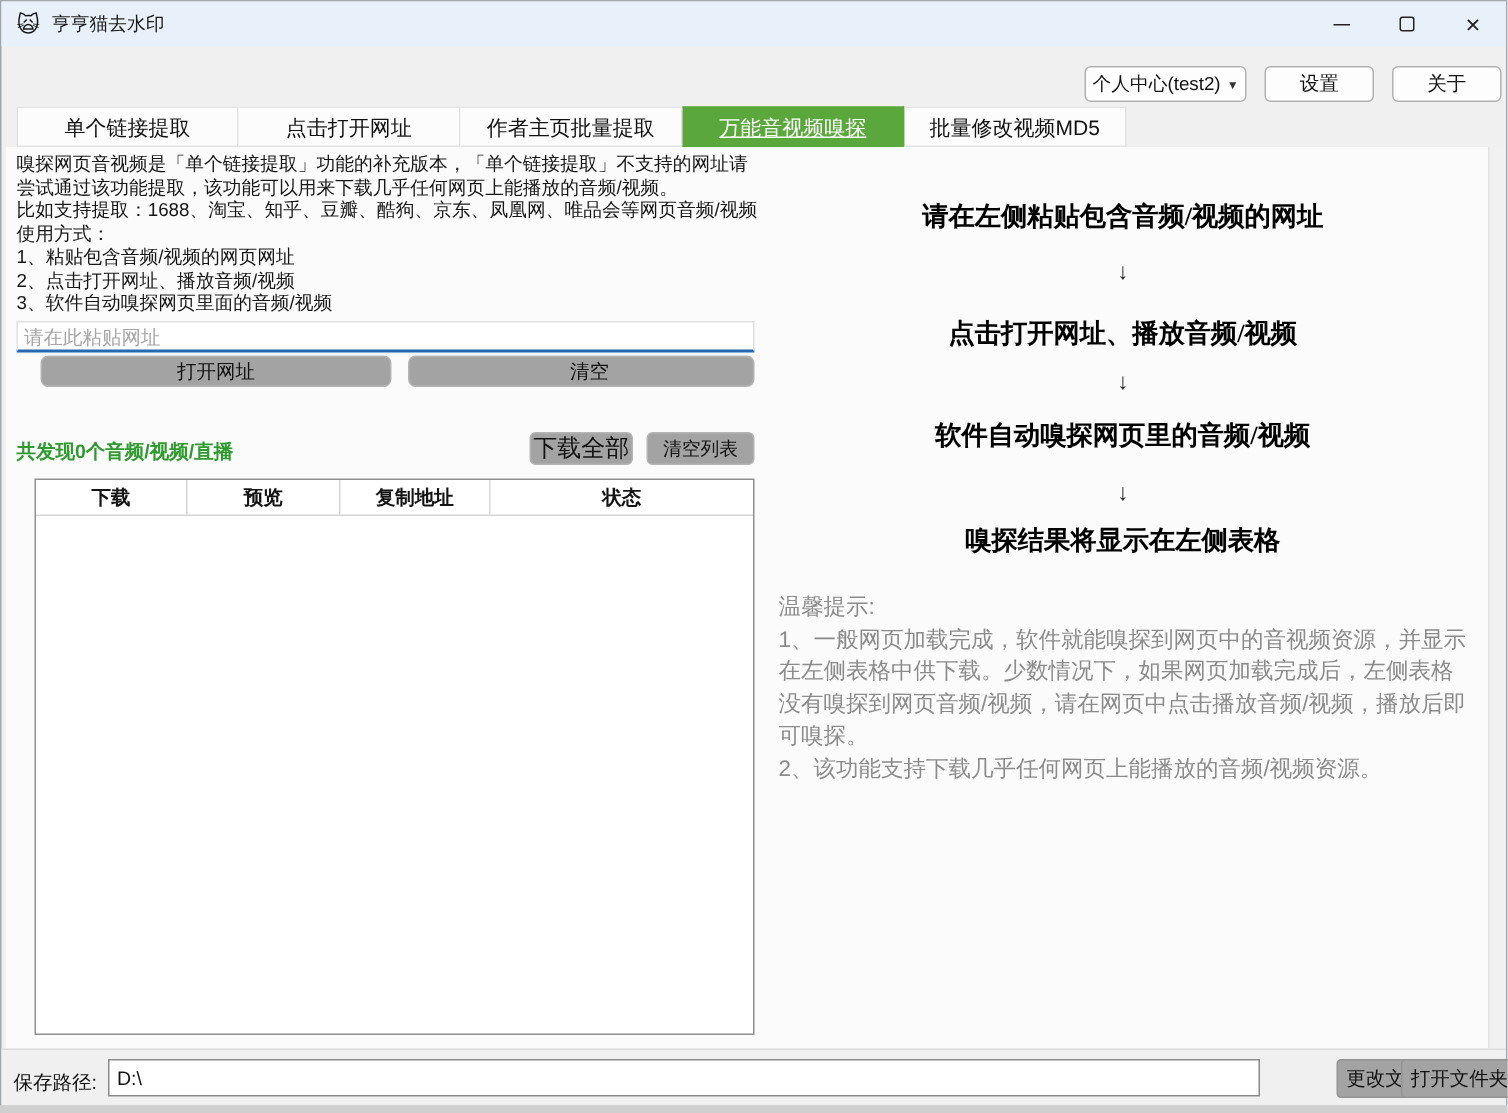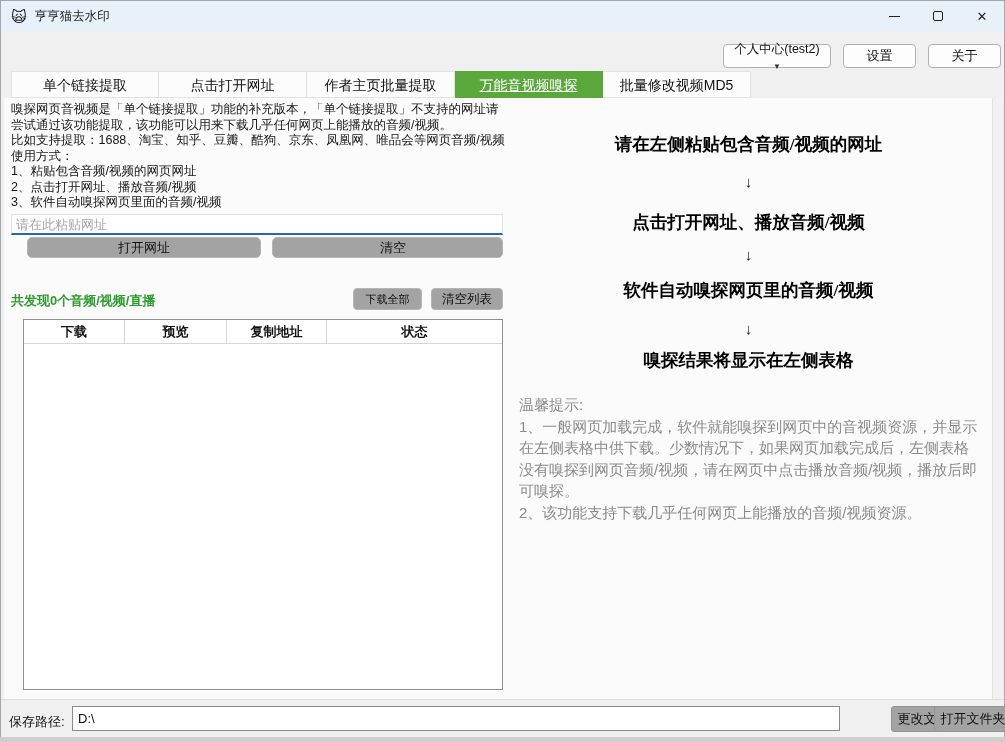--- a/index.html
+++ b/index.html
@@ -29,21 +29,21 @@
   .win-controls { position:absolute; right:0; top:0; height:30px; display:flex; }
   .win-btn { width:44px; height:30px; display:flex; align-items:center; justify-content:center; cursor:default; }
   .glyph-min { width:11px; height:1px; background:#222; display:block; }
   .glyph-max { width:10px; height:10px; border:1px solid #222; border-radius:2px; display:block; }
   .glyph-close { font-size:13px; color:#222; line-height:1; }
   
   .ctl {
     position:absolute; top:43px; height:24px;
     background:#fdfdfd; border:1px solid #b2b2b2; border-radius:4px;
     display:flex; align-items:center; justify-content:center;
-    font-size:12.5px; color:#111; cursor:default;flex-direction:column;
+    font-size:12.5px; color:#111; cursor:default;
   }
   .ctl-account { left:722px; width:108px; gap:4px; }
   .caret { font-size:8px; color:#333; }
   .ctl-settings { left:842px; width:73px; font-size:13px; }
   .ctl-about { left:927px; width:73px; font-size:13px; }
   
   .tabs { position:absolute; top:70px; left:10px; display:flex; }
   .tab {
     width:148px; height:27px; line-height:26px; text-align:center;
     font-size:14px; color:#111;
@@ -79,21 +79,21 @@
     font-size:13px; color:#111; text-align:center; cursor:default;
     display:flex; align-items:center; justify-content:center;
     font-family:"Liberation Sans","DejaVu Sans",sans-serif;
   }
   .btn-open-url { position:absolute; left:26px;  top:236px; width:234px; height:21px; }
   .btn-clear    { position:absolute; left:271px; top:236px; width:231px; height:21px;padding-left:11px; }
   .status-text {
     position:absolute; left:10px; top:291px;
     font-size:13px; font-weight:bold; color:#2e9b2e;
   }
-  .btn-dl-all     { position:absolute; left:352px; top:287px; width:69px; height:22px; font-size:11px; border-radius:4px; }
+  .btn-dl-all     { position:absolute; left:352px; top:287px; width:69px; height:22px; font-size:16px; border-radius:4px; }
   .btn-clear-list { position:absolute; left:430px; top:287px; width:72px; height:22px; font-size:12.5px; border-radius:4px; }
   .results-table {
     position:absolute; left:22px; top:318px; width:480px; height:371px;
     background:#fff; border:1px solid #8f8f8f;
   }
   .thead { display:flex; height:24px; border-bottom:1px solid #d6d6d6; }
   .th {
     font-size:13px; font-weight:bold; color:#141414;
     display:flex; align-items:center; justify-content:center;
     border-right:1px solid #d6d6d6; height:100%;

